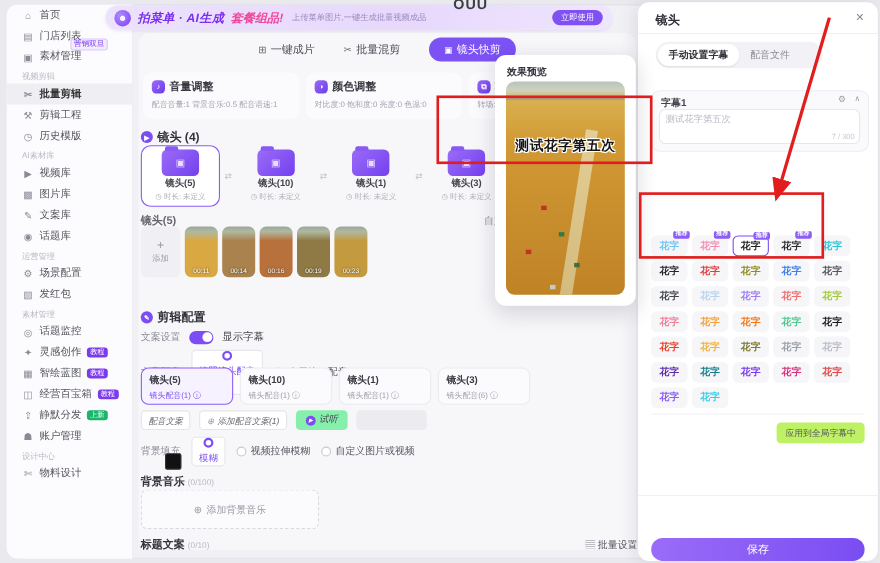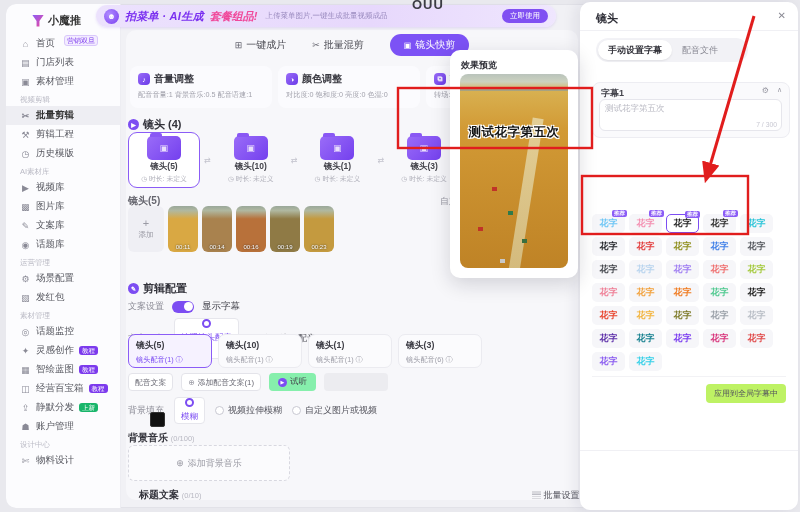--- a/index.html
+++ b/index.html
@@ -117,24 +117,20 @@
 
   .annot{position:absolute;inset:0;z-index:50;pointer-events:none;}
 </style>
 </head>
 <body>
 
 <div class="stage">
   <div class="app"></div>
 
   <div class="sidebar">
-    <div class="logo-row">
-      <span class="logo-ico"></span>
-      <span class="logo-txt">小魔推</span>
-    </div>
     <div class="promo-badge">营销双旦</div>
     <div id="sidebar-nav">
         <div class="sb-item">
          <span class="sb-ico">⌂</span>
          <span>首页</span>
 
        </div>
         <div class="sb-item">
          <span class="sb-ico">▤</span>
          <span>门店列表</span>
@@ -372,21 +368,21 @@
       <div class="dub-tab">
        <div class="t">镜头(1)</div>
        <div class="s">镜头配音(1) ⓘ</div>
      </div>
       <div class="dub-tab">
        <div class="t">镜头(3)</div>
        <div class="s">镜头配音(6) ⓘ</div>
      </div>
     </div>
 
-  <div class="abs" style="left:128px;top:373px;display:flex;align-items:center;gap:8px;">
+  <div class="abs" style="left:128px;top:373px;display:flex;align-items:center;gap:8px;font-style:italic;">
     <span class="mini-box">配音文案</span>
     <span class="mini-box">
         <span style="margin-right:3px;color:#9a9aa4;">⊕</span>
         <span>添加配音文案(1)</span>
       </span>
     <span class="listen-btn">
         <span class="listen-play">▶</span>
         <span>试听</span>
       </span>
     <span class="audio-bar"></span>
@@ -411,21 +407,21 @@
   <div class="swatch abs" style="left:150px;top:412px;"></div>
 
   <div class="abs" style="left:128px;top:431px;font-size:10px;font-weight:bold;color:#33333b;">
     <span>背景音乐</span> <span class="h-count">(0/100)</span>
   </div>
   <div class="dashed-box abs" style="left:128px;top:445px;width:160px;height:34px;">
     <span style="margin-right:4px;">⊕</span>
       <span>添加背景音乐</span>
   </div>
 
-  <div class="abs" style="left:139px;top:488px;font-size:10px;font-weight:bold;color:#33333b;">
+  <div class="abs" style="left:128px;top:488px;font-size:10px;font-weight:bold;color:#33333b;">
     <span>标题文案</span> <span class="h-count">(0/10)</span>
   </div>
   <div class="abs" style="left:532px;top:489px;font-size:9px;color:#55555e;">
     <span style="color:#8a8a94;">▤</span> <span>批量设置</span>
   </div>
 
   <div class="preview">
     <div class="pv-title">效果预览</div>
     <div class="pv-img">
       <div class="pv-horizon"></div>
@@ -584,20 +580,21 @@
        花字
        
      </div>
       </div>
 
     <div class="apply-div"></div>
     <div class="apply-btn">应用到全局字幕中</div>
 
     <div class="foot-div"></div>
 
+    <div class="save-btn">保存</div>
   </div>
 
   <svg class="annot" width="800" height="512" viewBox="0 0 800 512">
     <defs>
       <marker id="ah" markerWidth="7" markerHeight="7" refX="4.5" refY="3" orient="auto">
         <polygon points="0,0 7,3 0,6" fill="#e11d1d"></polygon>
       </marker>
     </defs>
     <rect x="398" y="88" width="194" height="60" fill="none" stroke="#e11d1d" stroke-width="2.4"></rect>
     <rect x="582" y="176" width="166" height="58" fill="none" stroke="#e11d1d" stroke-width="2.4"></rect>

